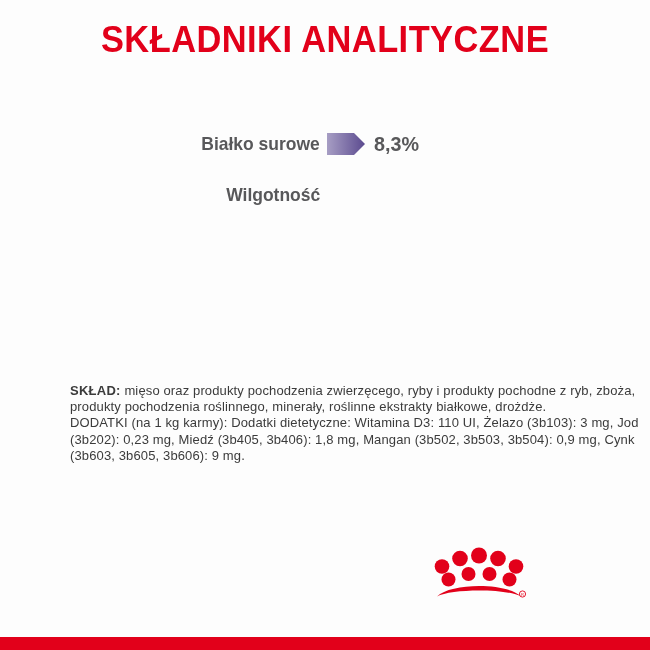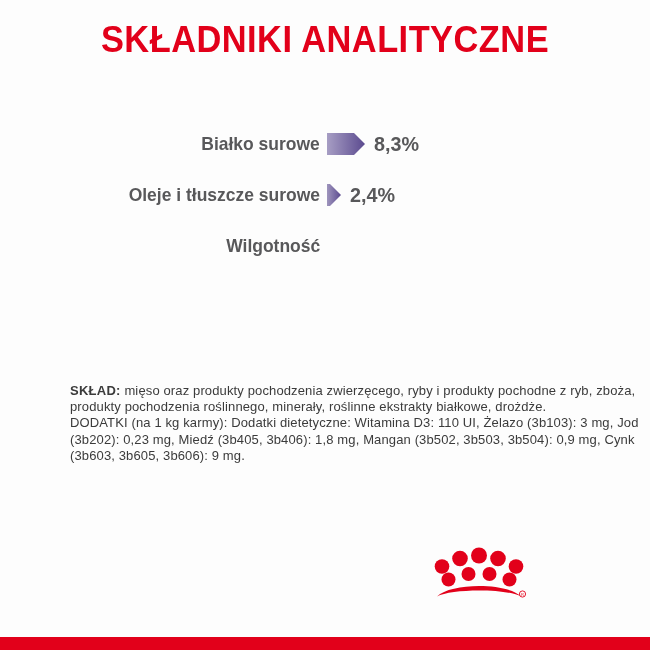--- a/index.html
+++ b/index.html
@@ -152,35 +152,20 @@
               <stop offset="0%" stop-color="#a79ec4"></stop>
               <stop offset="100%" stop-color="#5b4a8f"></stop>
             </linearGradient>
           </defs>
           <path d="M0,0 H27 L38,11 L27,22 H0 Z" fill="url(#g0)"></path>
         </svg>
         <span class="bar-value">8,3%</span>
       </div>
     </div>
 
-    <div class="row">
-      <div class="row-label">Oleje i tłuszcze surowe</div>
-      <div class="bar-wrap">
-        <svg class="bar" width="14" height="22" viewBox="0 0 14 22" preserveAspectRatio="none">
-          <defs>
-            <linearGradient id="g1" x1="0" y1="0" x2="1" y2="0">
-              <stop offset="0%" stop-color="#9f95bd"></stop>
-              <stop offset="100%" stop-color="#5b4a8f"></stop>
-            </linearGradient>
-          </defs>
-          <path d="M0,0 H3 L14,11 L3,22 H0 Z" fill="url(#g1)"></path>
-        </svg>
-        <span class="bar-value">2,4%</span>
-      </div>
-    </div>
 
 
     <div class="row">
       <div class="row-label">Wilgotność</div>
     </div>
 
   </div>
 
   <div class="composition">
     <p><span class="lead">SKŁAD:</span><span> mięso oraz produkty pochodzenia zwierzęcego, ryby i produkty pochodne z ryb, zboża, produkty pochodzenia roślinnego, minerały, roślinne ekstrakty białkowe, drożdże.</span></p>

